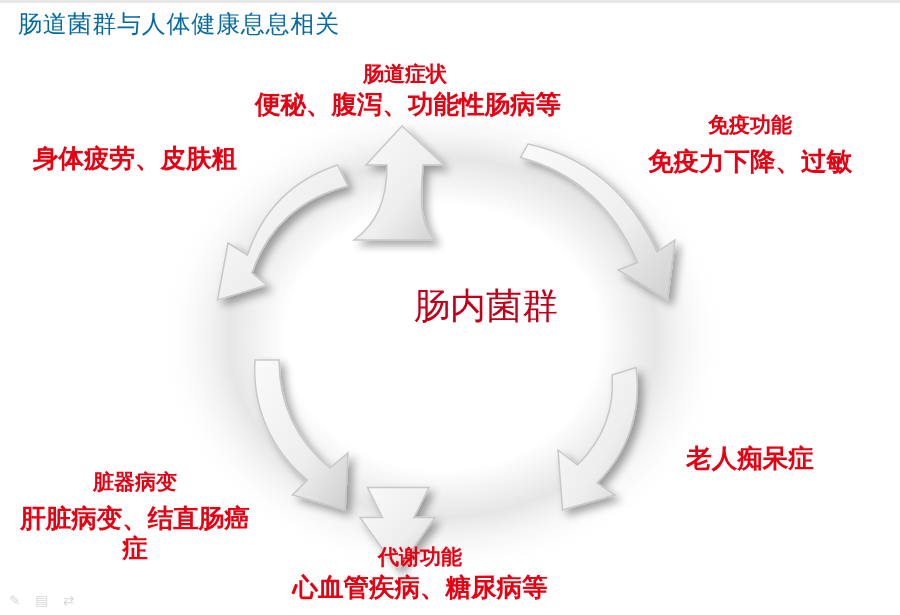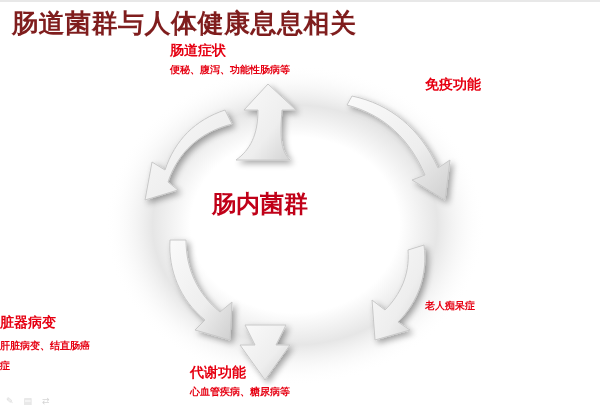--- a/index.html
+++ b/index.html
@@ -1,24 +1,24 @@
 <!DOCTYPE html>
 <html><head>
 <meta charset="utf-8">
 <style>
   html, body { margin:0; padding:0; }
   body { width:600px; height:410px; background:#ffffff; position:relative; overflow:hidden;
          font-family:"DejaVu Sans", sans-serif; }
-  .title { position:absolute; left:12px; top:6px; font-size:26px; font-weight:bold; color:#7f1d1d; letter-spacing:0.5px; white-space:nowrap; }
+  .title { position:absolute; left:12px; top:6px; font-size:16px; font-weight:normal; color:#0369a1; letter-spacing:0.5px; white-space:nowrap; }
   .topline { position:absolute; left:0; top:0; width:600px; height:2px; background:#e8e8e8; }
   .diagram { position:absolute; left:0; top:0; width:600px; height:410px; }
-  .label { position:absolute; color:#e60012; font-weight:bold; font-size:14px; line-height:20px; white-space:nowrap; }
+  .label { position:absolute; color:#e60012; font-weight:bold; text-align:center; font-size:14px; line-height:20px; white-space:nowrap; }
   .label .head { display:block; font-size:14px; }
-  .label .desc { display:block; font-size:10px; margin-top:4px; }
-  .center { position:absolute; left:212px; top:188px; width:160px; text-align:left; color:#c00018; font-weight:bold; font-size:24px; line-height:32px; }
+  .label .desc { display:block; font-size:17px; margin-top:4px; }
+  .center { position:absolute; left:212px; top:188px; width:160px; text-align:right; color:#c00018; font-weight:normal; font-size:24px; line-height:32px; }
   .toolbar { position:absolute; left:6px; bottom:4px; display:flex; gap:10px; opacity:0.35; }
   .toolbar span { font-size:9px; color:#888; }
 </style>
 </head>
 <body>
 
 <div class="topline"></div>
 
 <div class="title">肠道菌群与人体健康息息相关</div>
 
@@ -68,37 +68,39 @@
   <div>肠内菌群</div>
 </div>
 
 <div class="label" style="left:170px; top:40px; width:200px;">
   <span class="head">肠道症状</span>
   <span class="desc" style="margin-top:0;">便秘、腹泻、功能性肠病等</span>
 </div>
 
 <div class="label" style="left:425px; top:74px; width:150px;">
   <span class="head">免疫功能</span>
+  <span class="desc">免疫力下降、过敏</span>
 </div>
 
 <div class="label" style="left:425px; top:296px; width:150px;">
   <span class="desc" style="margin-top:0;">老人痴呆症</span>
 </div>
 
 <div class="label" style="left:190px; top:362px; width:180px;">
   <span class="head">代谢功能</span>
   <span class="desc" style="margin-top:0;">心血管疾病、糖尿病等</span>
 </div>
 
 <div class="label" style="left:0px; top:312px; width:180px;">
   <span class="head">脏器病变</span>
   <span class="desc">肝脏病变、结直肠癌</span>
   <span class="desc" style="margin-top:0;">症</span>
 </div>
 
 <div class="label" style="left:10px; top:92px; width:160px;">
+  <span class="desc">身体疲劳、皮肤粗</span>
 </div>
 
 <div class="toolbar">
   <span>✎</span>
   <span>▤</span>
   <span>⇄</span>
 </div>
 
 </body></html>

